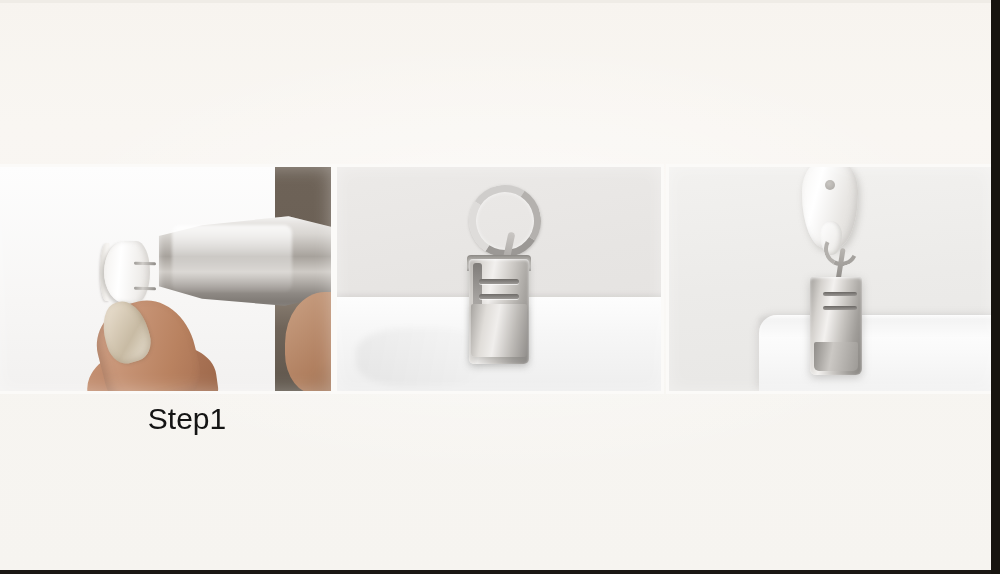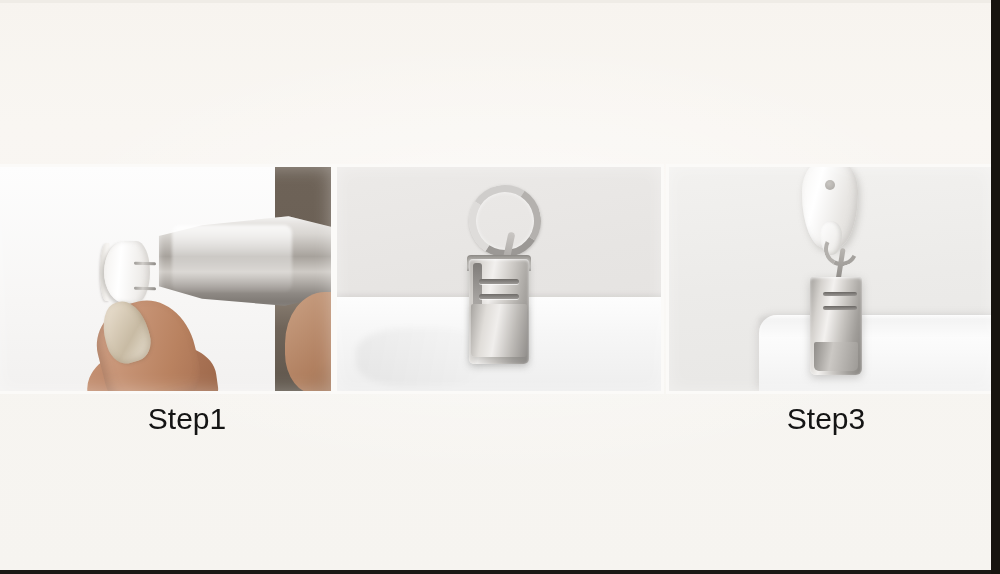--- a/index.html
+++ b/index.html
@@ -458,19 +458,18 @@
         <div class="p3-clip-tip"></div>
         <div class="photo-soft"></div>
       </div>
 
     </div>
 
   </div>
 
   <div id="labels">
     <div class="step-label" id="label-1">Step1</div>
-    <div class="step-label" id="label-3">Step3</div>
   </div>
 
   <div id="edge-bottom"></div>
   <div id="edge-right"></div>
 
 </div>
 
 </body></html>

